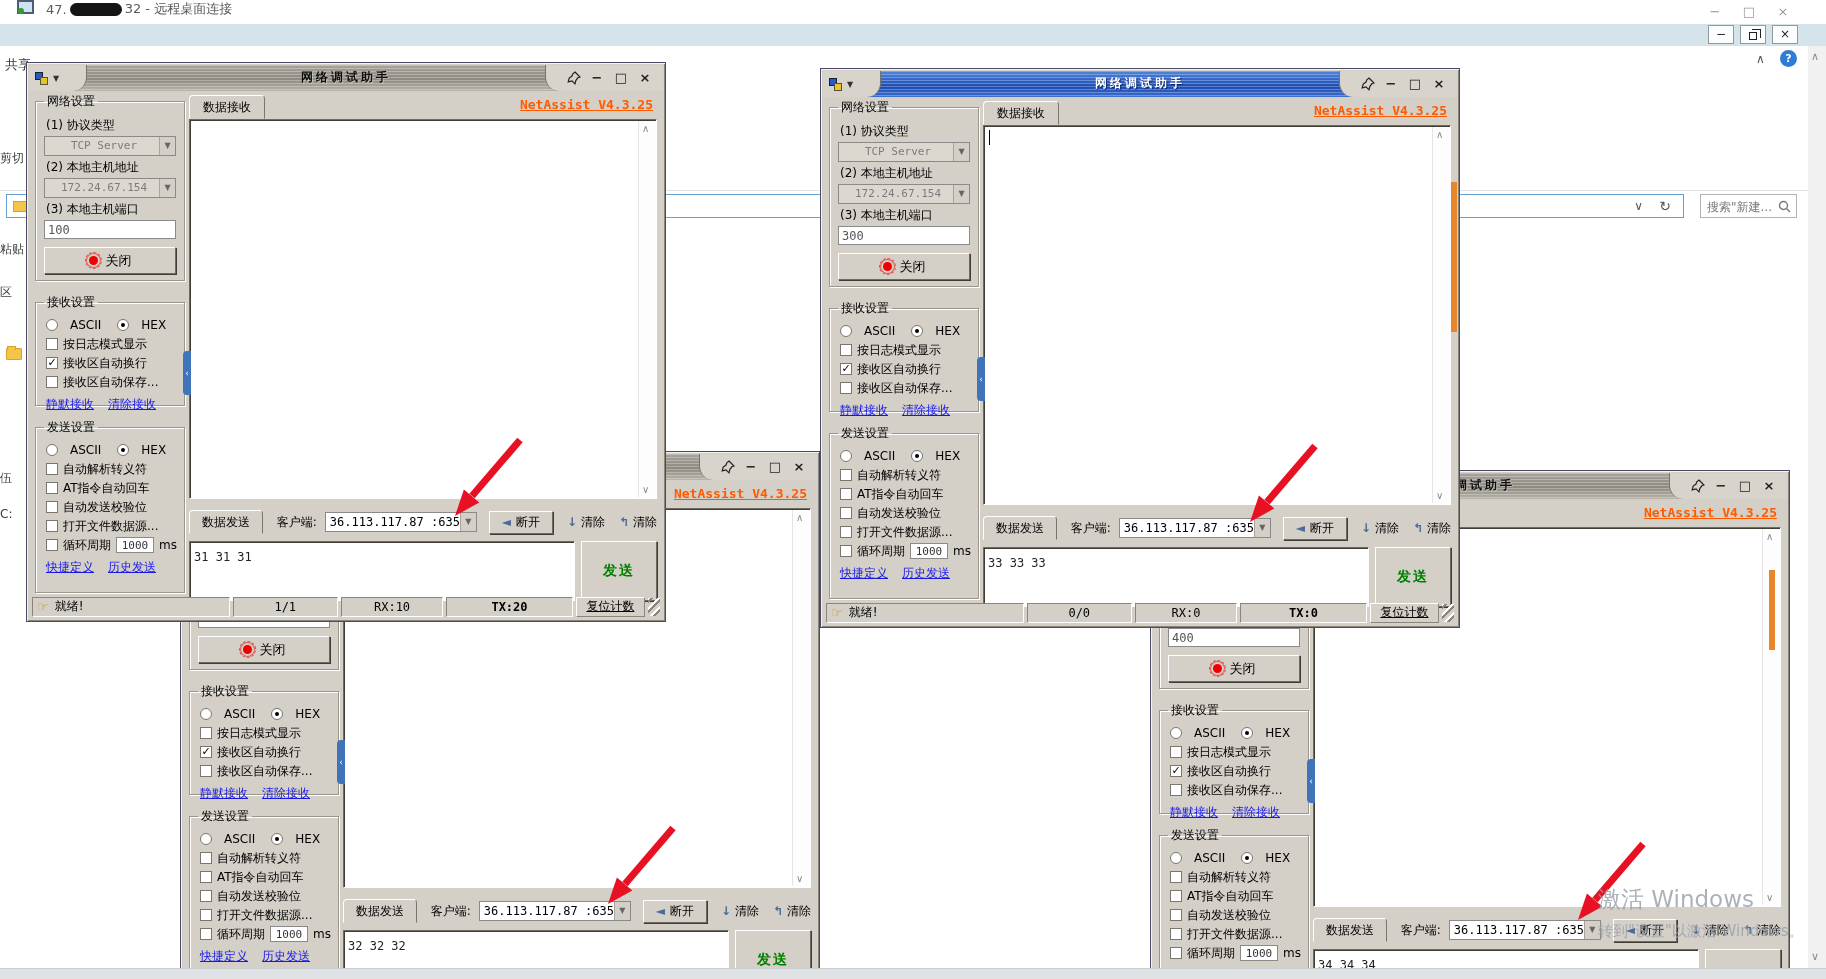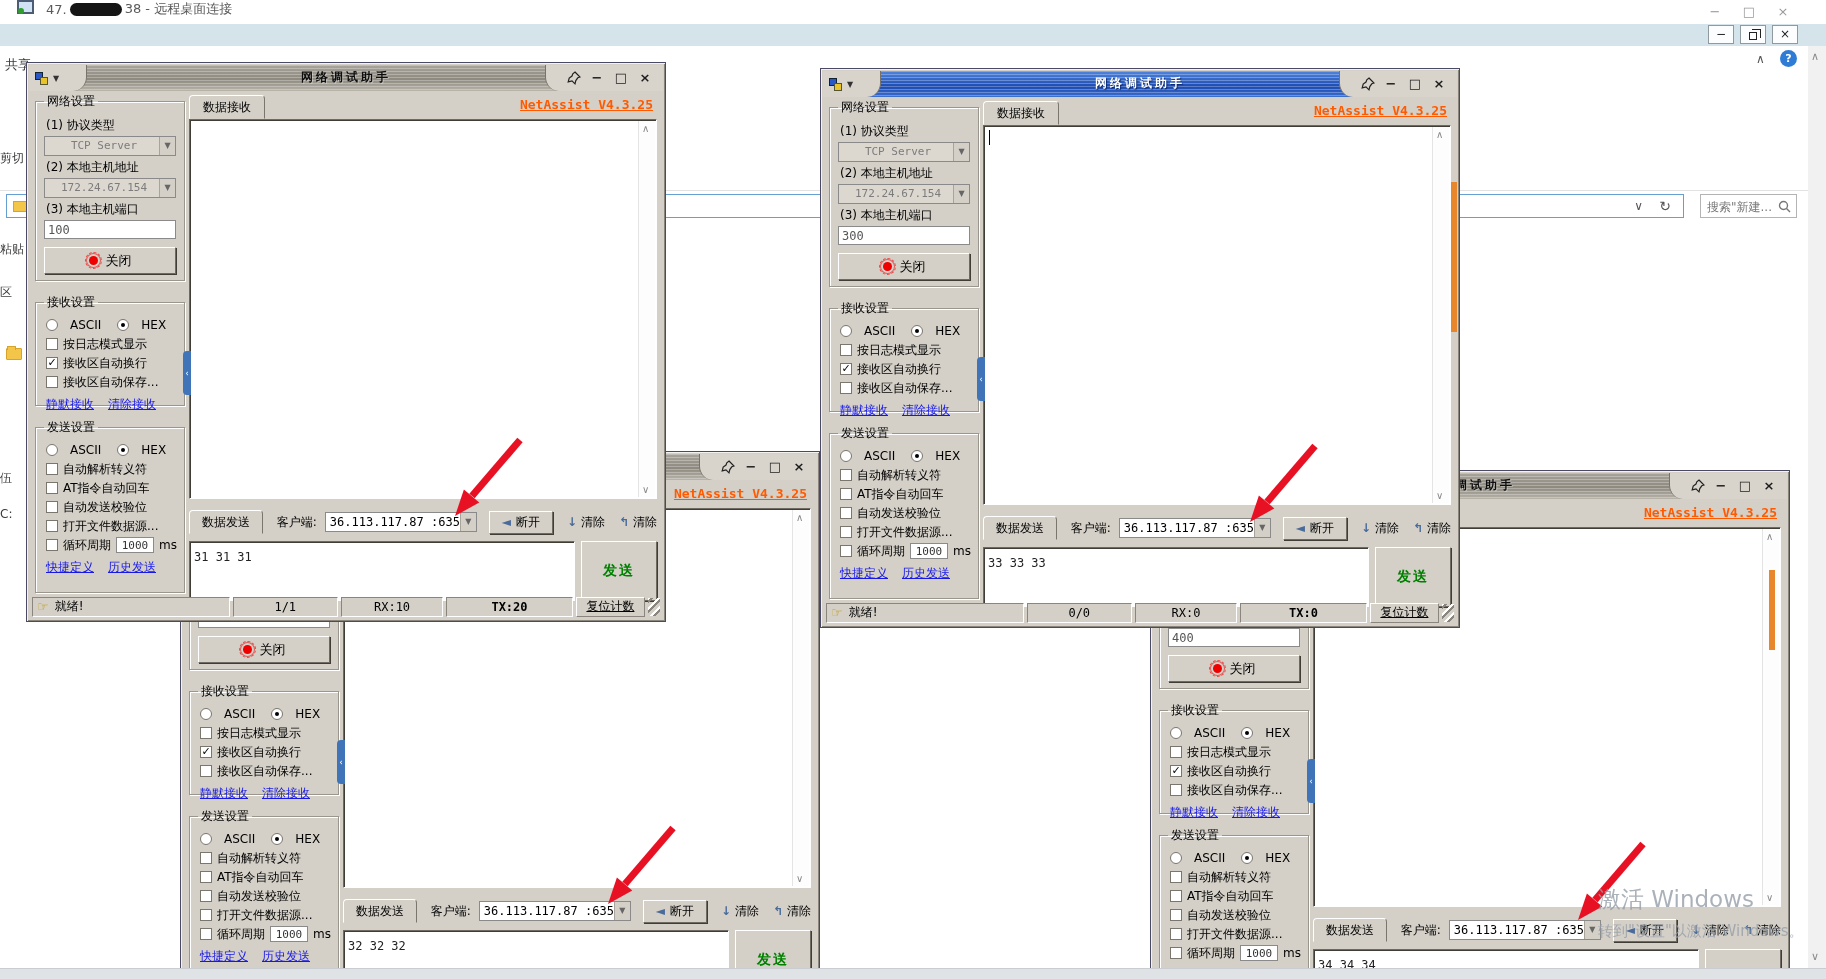--- a/index.html
+++ b/index.html
@@ -177,21 +177,21 @@
 </head>
 <body>
 
 <div id="stage">
 
   <div class="rdp-bar">
     <div class="rdp-icon"></div>
     <div class="rdp-title">
       <span>47.</span>
       <span class="redact"></span>
-      <span>38 - 远程桌面连接</span>
+      <span>32 - 远程桌面连接</span>
     </div>
     <div class="rdp-ctrls">
       <span>−</span>
       <span>□</span>
       <span>×</span>
     </div>
   </div>
 
   <div class="exp-titlebar">
     <div class="exp-title">新建文件夹</div>

